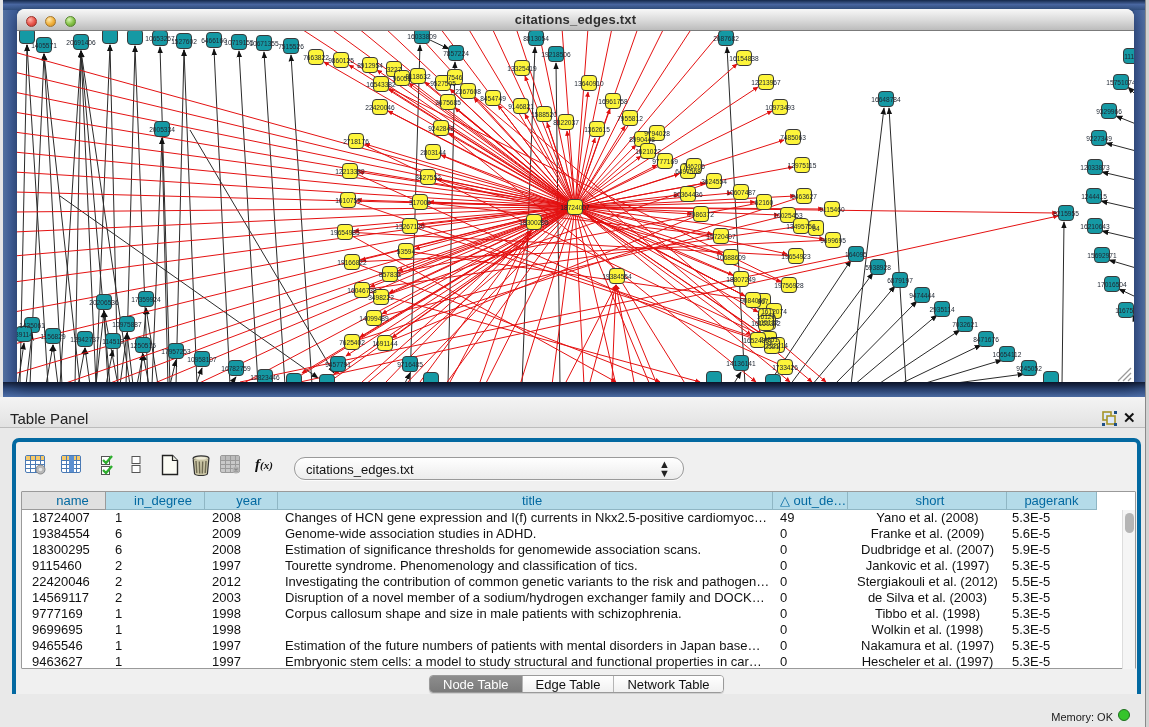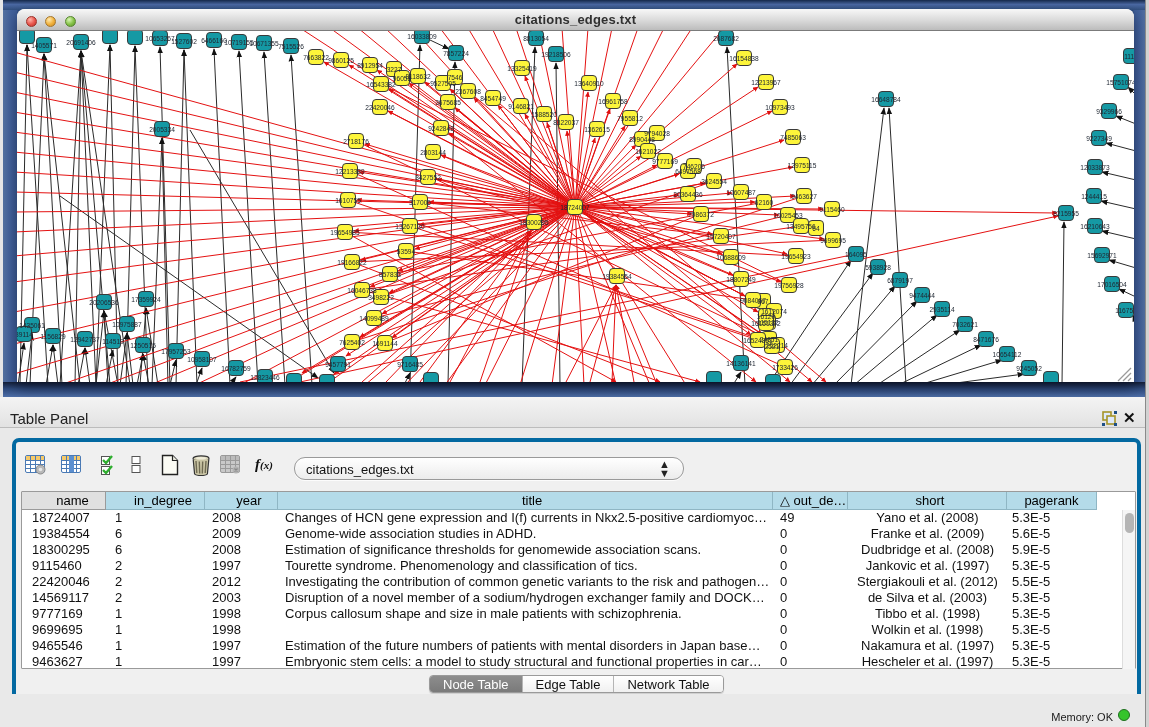--- a/index.html
+++ b/index.html
@@ -41,21 +41,21 @@
   background:#f0f0f0;border:4px solid #0369a1;border-radius:7px}
 #toolbar{position:absolute;left:8px;top:12px;height:30px;width:1100px}
 .tbi{position:absolute;top:0}
 #combo{position:absolute;left:270px;top:3px;width:390px;height:23px;border:1px solid #9a9a9a;
   border-radius:11px;background:linear-gradient(#ffffff,#ececec);box-shadow:0 1px 0 rgba(255,255,255,.8)}
 #combo .ct{position:absolute;left:11px;top:3.5px;font-size:13px;color:#111}
 #combo .ar{position:absolute;right:13px;top:2px;font-size:11px;color:#222;line-height:9px}
 
 #tbl{position:absolute;left:5px;top:49px;width:1115px;height:178px;background:#fff;
   border:1px solid #9a9a9a;border-radius:1px}
-#thead{position:absolute;left:0;top:0;height:18px;width:1113px;font-size:13px;color:#000000}
+#thead{position:absolute;left:0;top:0;height:18px;width:1113px;font-size:13px;color:#0369a1}
 #thead div{position:absolute;top:0;height:18px;line-height:18px;text-align:center;
   background:#b4dbe9;border-right:1px solid #8fb6c4;border-bottom:1px solid #8fb6c4;overflow:hidden}
 #thead .h0{left:0;width:84px;background:#e0e0e0;border-right:1px solid #9a9a9a;border-bottom:1px solid #9a9a9a;padding-left:18px}
 #thead .h1{left:84px;width:99px;padding-left:16px}
 #thead .h2{left:183px;width:73px;padding-left:16px}
 #thead .h3{left:256px;width:495px;padding-left:14px}
 #thead .h4{left:751px;width:75px;text-align:left;padding-left:7px}
 #thead .h5{left:826px;width:159px;padding-left:6px}
 #thead .h6{left:985px;width:90px}
 #tbody{position:absolute;left:0;top:18px;width:1113px;height:159px;overflow:hidden;
@@ -726,21 +726,21 @@
             <div class="c4">0</div>
             <div class="c5">Franke et al. (2009)</div>
             <div class="c6">5.6E-5</div>
           </div>
           <div class="tr">
             <div class="c0">18300295</div>
             <div class="c1">6</div>
             <div class="c2">2008</div>
             <div class="c3">Estimation of significance thresholds for genomewide association scans.</div>
             <div class="c4">0</div>
-            <div class="c5">Dudbridge et al. (2008)</div>
+            <div class="c5">Dudbridge et al. (2007)</div>
             <div class="c6">5.9E-5</div>
           </div>
           <div class="tr">
             <div class="c0">9115460</div>
             <div class="c1">2</div>
             <div class="c2">1997</div>
             <div class="c3">Tourette syndrome. Phenomenology and classification of tics.</div>
             <div class="c4">0</div>
             <div class="c5">Jankovic et al. (1997)</div>
             <div class="c6">5.3E-5</div>

